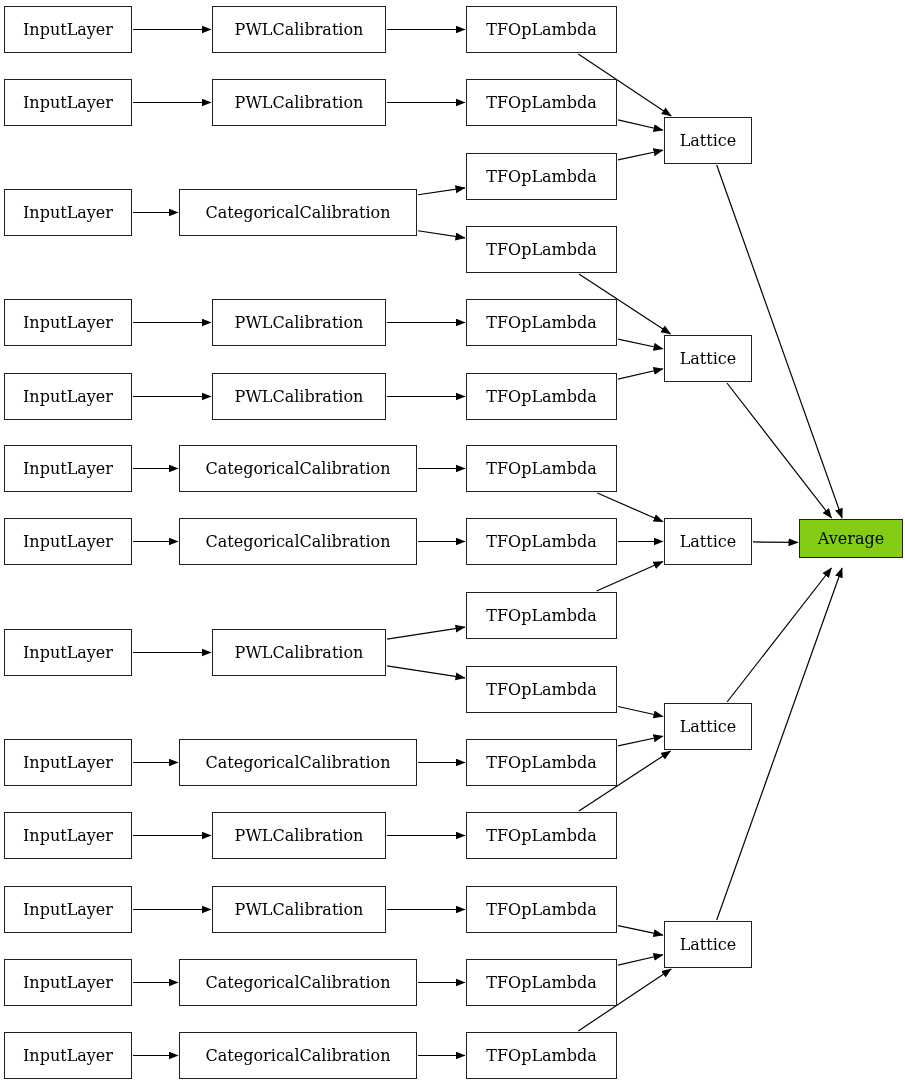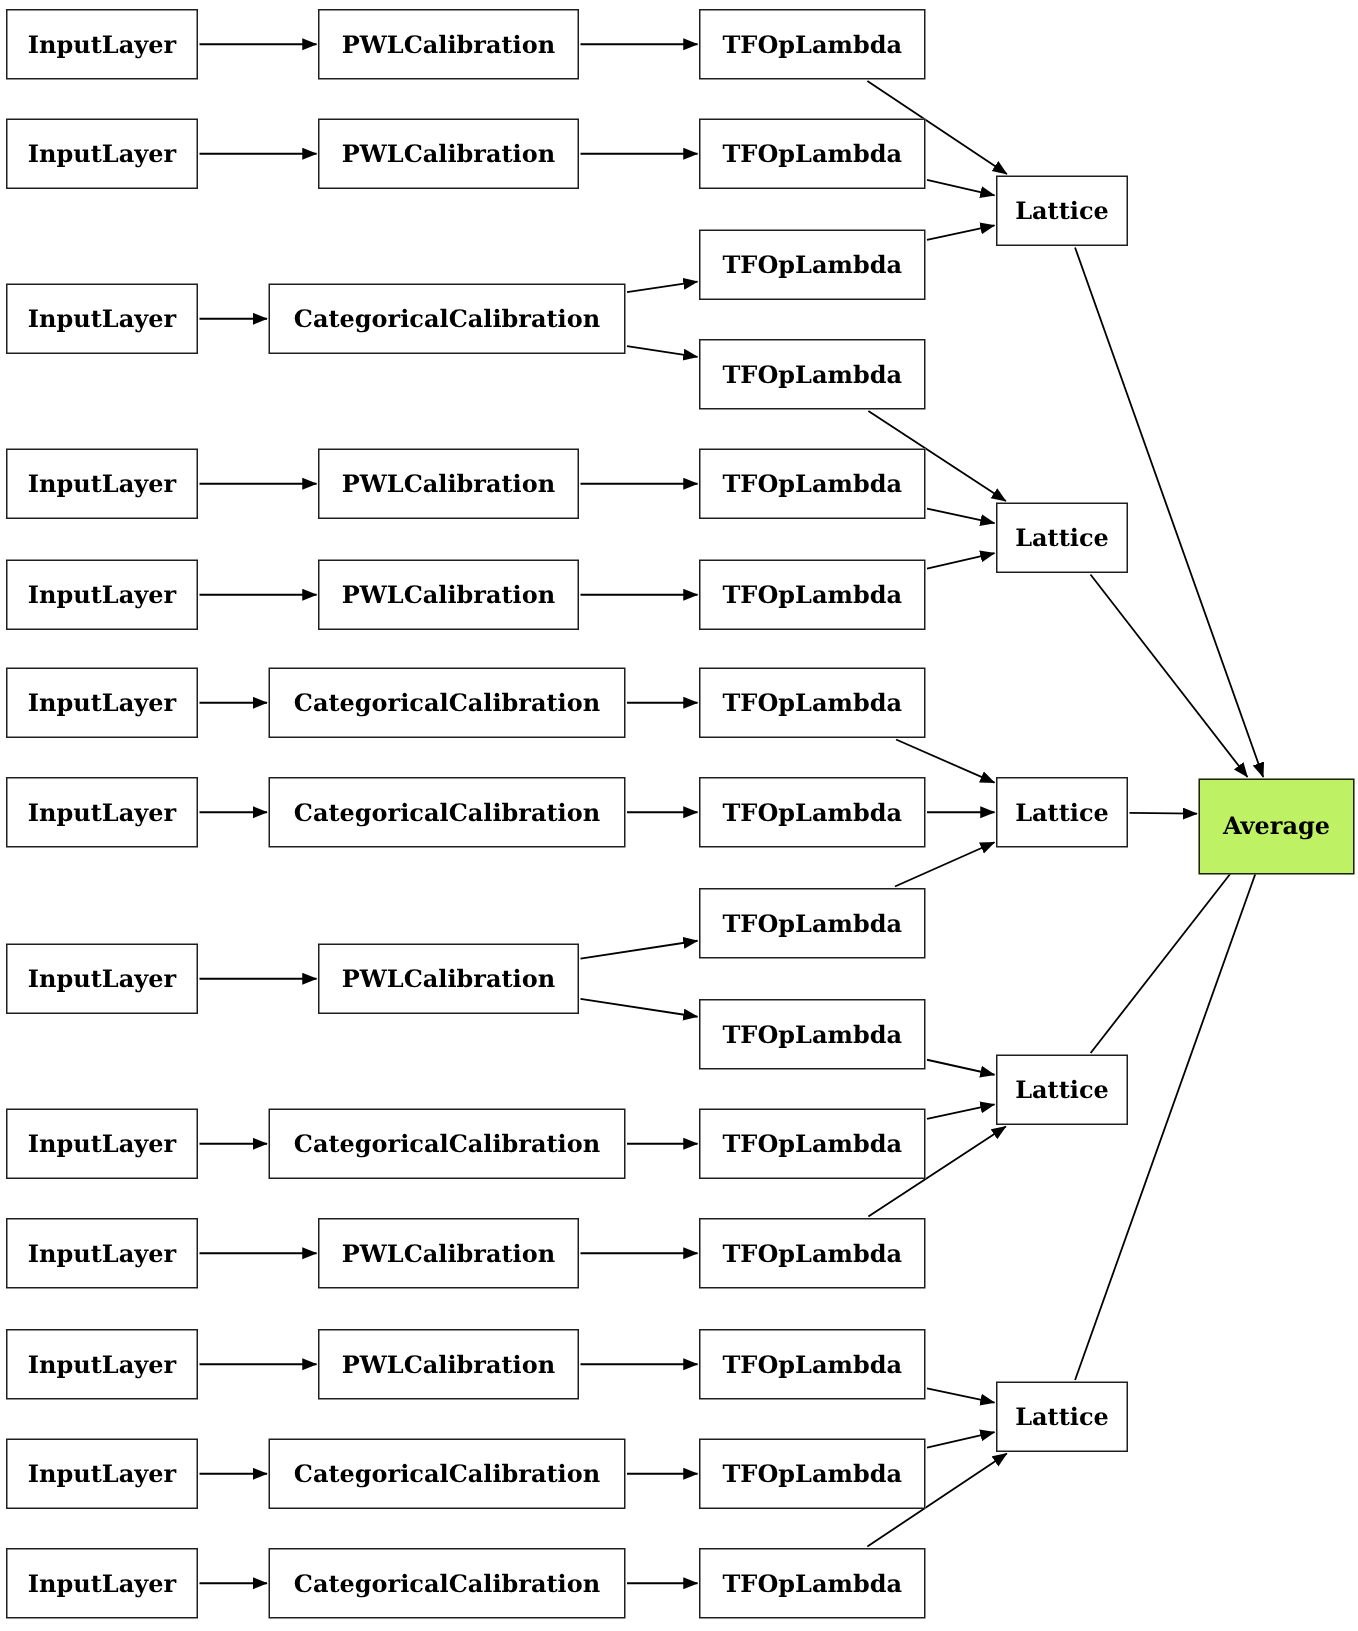--- a/index.html
+++ b/index.html
@@ -29,21 +29,21 @@
     justify-content: center;
     font-size: 16px;
     line-height: 1;
     white-space: nowrap;
     color: #000000;
   }
 </style>
 </head>
 <body>
 
-<div class="graph-canvas" style="width: 905px; height: 1087px; background: rgb(255, 255, 255); font-weight: bold;">
+<div class="graph-canvas" style="width: 905px; height: 1087px; background: rgb(255, 255, 255);">
   <svg class="edges-layer" id="edges-layer" xmlns="http://www.w3.org/2000/svg" width="905" height="1087">
     <defs>
       <marker id="arrowhead" markerUnits="userSpaceOnUse" markerWidth="12" markerHeight="10" refX="9.5" refY="4" orient="auto">
         <path id="arrowhead-path" d="M0,0 L10,4 L0,8 z" fill="#000000"></path>
       </marker>
     </defs>
   <path d="M133,29.5 L211,29.5" stroke="#000000" stroke-width="1.2" fill="none" marker-end="url(#arrowhead)"></path>
       <path d="M133,102.5 L211,102.5" stroke="#000000" stroke-width="1.2" fill="none" marker-end="url(#arrowhead)"></path>
       <path d="M133,212.5 L178,212.5" stroke="#000000" stroke-width="1.2" fill="none" marker-end="url(#arrowhead)"></path>
       <path d="M133,322.5 L211,322.5" stroke="#000000" stroke-width="1.2" fill="none" marker-end="url(#arrowhead)"></path>
@@ -131,14 +131,14 @@
     <div class="node" style="left: 466px; top: 739px; width: 151px; height: 47px; border-color: rgb(31, 31, 31); background: rgb(255, 255, 255); color: rgb(0, 0, 0);">TFOpLambda</div>
     <div class="node" style="left: 466px; top: 812px; width: 151px; height: 47px; border-color: rgb(31, 31, 31); background: rgb(255, 255, 255); color: rgb(0, 0, 0);">TFOpLambda</div>
     <div class="node" style="left: 466px; top: 886px; width: 151px; height: 47px; border-color: rgb(31, 31, 31); background: rgb(255, 255, 255); color: rgb(0, 0, 0);">TFOpLambda</div>
     <div class="node" style="left: 466px; top: 959px; width: 151px; height: 47px; border-color: rgb(31, 31, 31); background: rgb(255, 255, 255); color: rgb(0, 0, 0);">TFOpLambda</div>
     <div class="node" style="left: 466px; top: 1032px; width: 151px; height: 47px; border-color: rgb(31, 31, 31); background: rgb(255, 255, 255); color: rgb(0, 0, 0);">TFOpLambda</div>
     <div class="node" style="left: 664px; top: 117px; width: 88px; height: 47px; border-color: rgb(31, 31, 31); background: rgb(255, 255, 255); color: rgb(0, 0, 0);">Lattice</div>
     <div class="node" style="left: 664px; top: 335px; width: 88px; height: 47px; border-color: rgb(31, 31, 31); background: rgb(255, 255, 255); color: rgb(0, 0, 0);">Lattice</div>
     <div class="node" style="left: 664px; top: 518px; width: 88px; height: 47px; border-color: rgb(31, 31, 31); background: rgb(255, 255, 255); color: rgb(0, 0, 0);">Lattice</div>
     <div class="node" style="left: 664px; top: 703px; width: 88px; height: 47px; border-color: rgb(31, 31, 31); background: rgb(255, 255, 255); color: rgb(0, 0, 0);">Lattice</div>
     <div class="node" style="left: 664px; top: 921px; width: 88px; height: 47px; border-color: rgb(31, 31, 31); background: rgb(255, 255, 255); color: rgb(0, 0, 0);">Lattice</div>
-    <div class="node" style="left: 799px; top: 519px; width: 104px; height: 64px; border-color: rgb(31, 31, 31); background: #bef264; color: rgb(0, 0, 0);">Average</div>
+    <div class="node" style="left: 799px; top: 519px; width: 104px; height: 39px; border-color: rgb(31, 31, 31); background: #84cc16; color: rgb(0, 0, 0);">Average</div>
   </div>
 
 </body></html>

